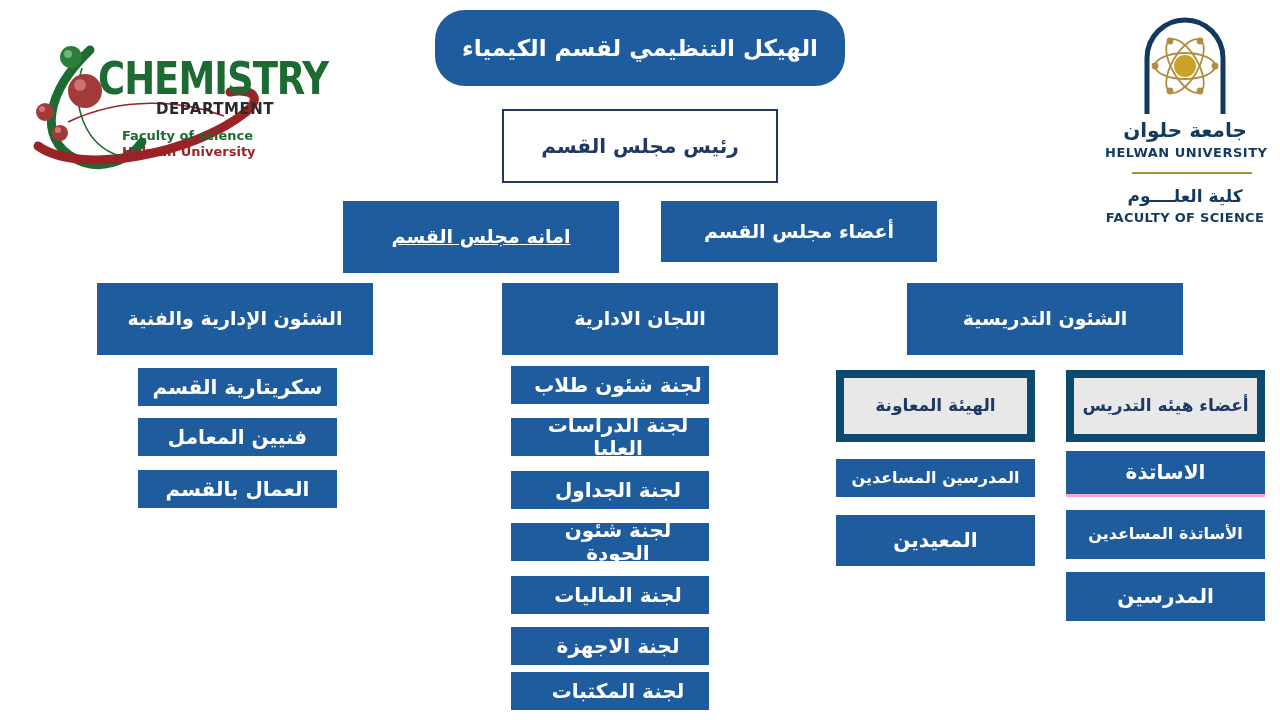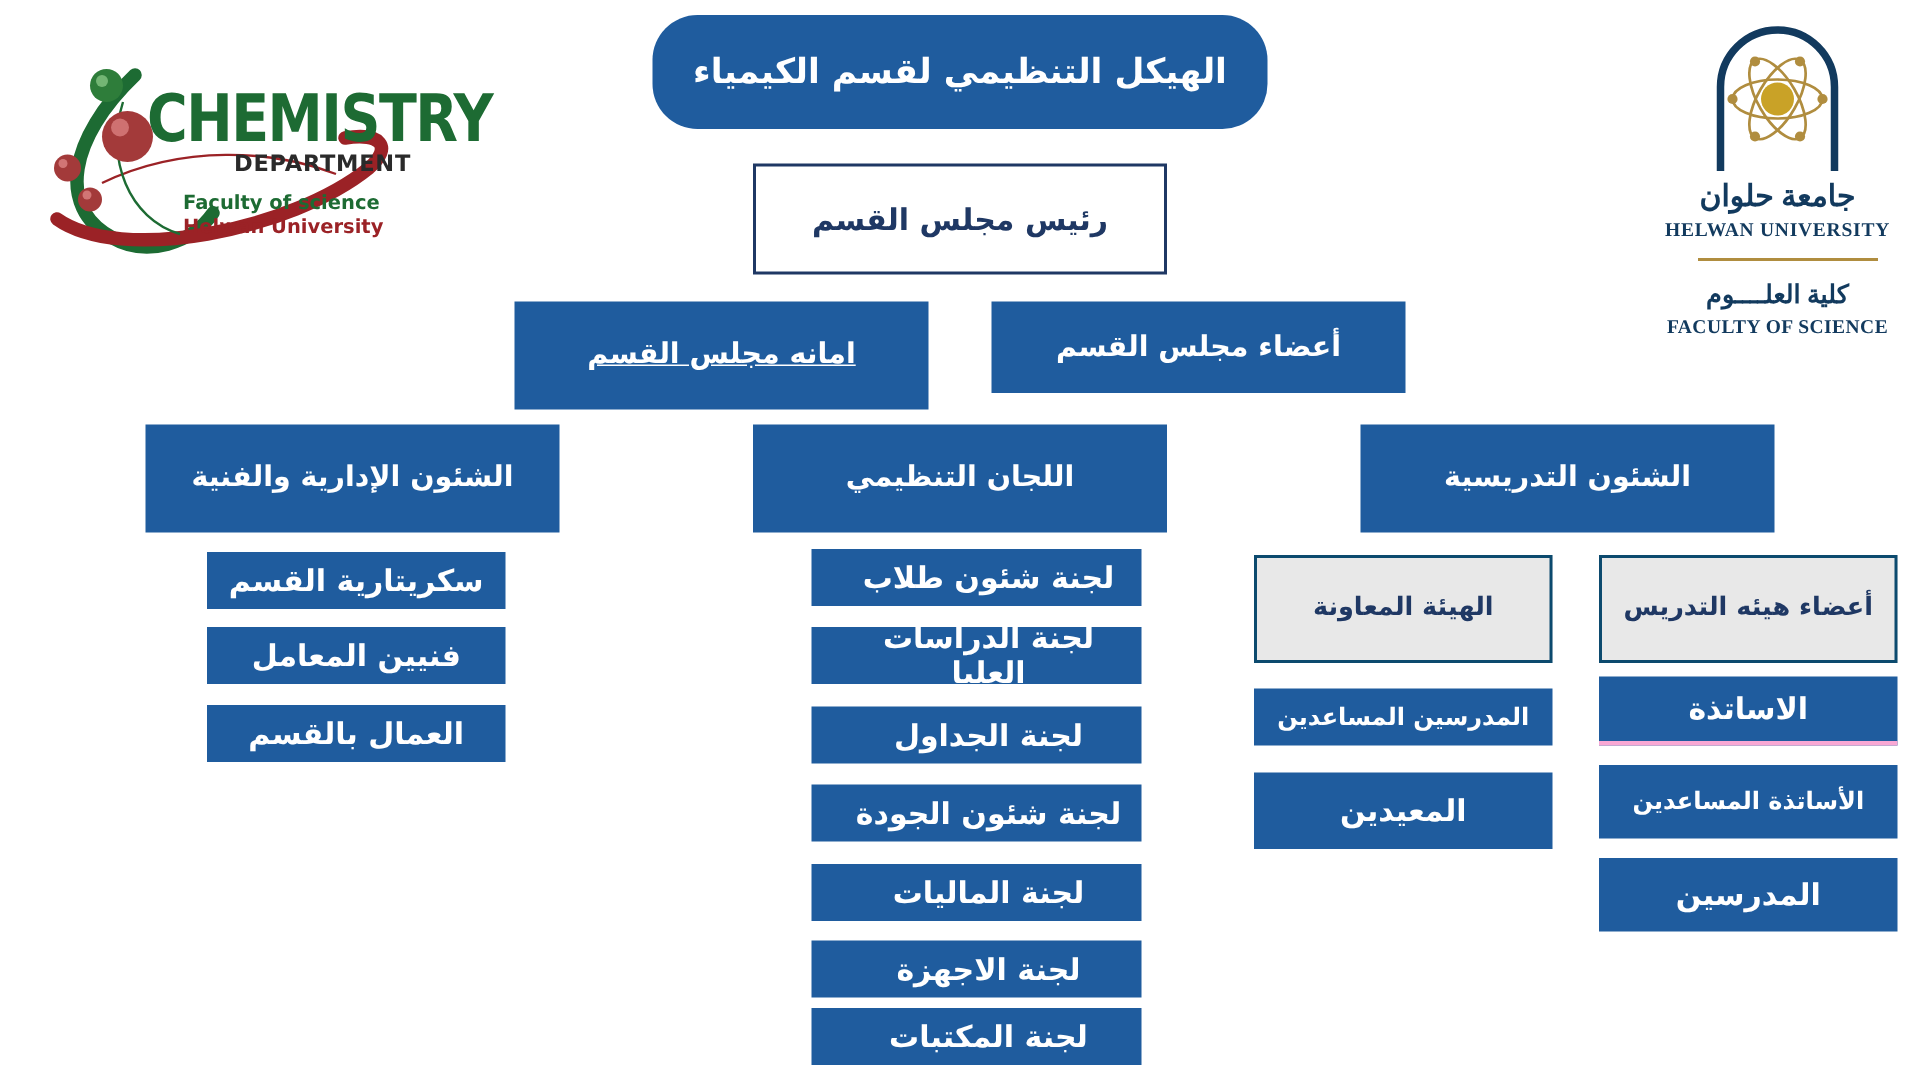--- a/index.html
+++ b/index.html
@@ -36,21 +36,21 @@
     color: #ffffff;
   }
   .outline-navy {
     background: #ffffff;
     color: #1F3864;
     border: 2px solid #1F3864;
   }
   .gray-head {
     background: #E8E8E8;
     color: #1F3864;
-    border: 2px solid #0c4a6e;
+    border: 8px solid #0c4a6e;
   }
 
   
   #title-box   { left: 435px; top: 10px;  width: 410px; height: 76px; font-size: 23px; border-radius: 30px; }
   #head-box    { left: 502px; top: 109px; width: 276px; height: 74px; font-size: 20px; }
 
   
   #sec-box     { left: 343px; top: 201px; width: 276px; height: 72px; font-size: 19px; text-decoration: underline; }
   #members-box { left: 661px; top: 201px; width: 276px; height: 61px; font-size: 19px; }
 
@@ -60,21 +60,21 @@
   #teach-head   { left: 907px; top: 283px; width: 276px; height: 72px; font-size: 19px; }
 
   
   .leaf {
     height: 38px;
     font-size: 20px;
   }
   .leaf-sm { font-size: 16px; }
 
   .col-admin  { left: 138px;  width: 199px; }
-  .col-cmte   { left: 541px;  width: 220px; padding-left: 22px; }
+  .col-cmte   { left: 511px;  width: 198px; padding-left: 22px; }
   .col-assist { left: 836px;  width: 199px; }
   .col-staff  { left: 1066px; width: 199px; }
 
   .head-leaf {
     height: 72px;
     font-size: 17px;
   }
 
   
   #staff-1 { border-bottom: 3px solid #f9a8d4; }
@@ -128,21 +128,20 @@
     width: 160px;
     height: 200px;
     direction: ltr;
     text-align: center;
   }
   .hw-word {
     position: absolute;
     width: 160px;
     font-weight: bold;
     white-space: nowrap;
-    font-family: Liberation Serif, serif;
   }
   #hw-ar {
     top: 104px;
     font-size: 20px;
     color: #123A5E;
     direction: rtl;
     letter-spacing: 2px;
   }
   #hw-en {
     top: 131px;
@@ -230,21 +229,21 @@
   <div class="node fill-blue" id="title-box">الهيكل التنظيمي لقسم الكيمياء</div>
 
   <div class="node outline-navy" id="head-box">رئيس مجلس القسم</div>
 
   <div class="node fill-blue" id="sec-box">امانه مجلس القسم</div>
 
   <div class="node fill-blue" id="members-box">أعضاء مجلس القسم</div>
 
   <div class="node fill-blue" id="admin-head">الشئون الإدارية والفنية</div>
 
-  <div class="node fill-blue" id="cmte-head">اللجان التنظيمي</div>
+  <div class="node fill-blue" id="cmte-head">اللجان الادارية</div>
 
   <div class="node fill-blue" id="teach-head">الشئون التدريسية</div>
 
   <div class="node fill-blue leaf col-admin" style="top:368px">سكريتارية القسم</div>
   <div class="node fill-blue leaf col-admin" style="top:418px">فنيين المعامل</div>
   <div class="node fill-blue leaf col-admin" style="top:470px">العمال بالقسم</div>
 
   <div class="node fill-blue leaf col-cmte" style="top:366px">لجنة شئون طلاب</div>
   <div class="node fill-blue leaf col-cmte" style="top:418px">لجنة الدراسات العليا</div>
   <div class="node fill-blue leaf col-cmte" style="top:471px">لجنة الجداول</div>

